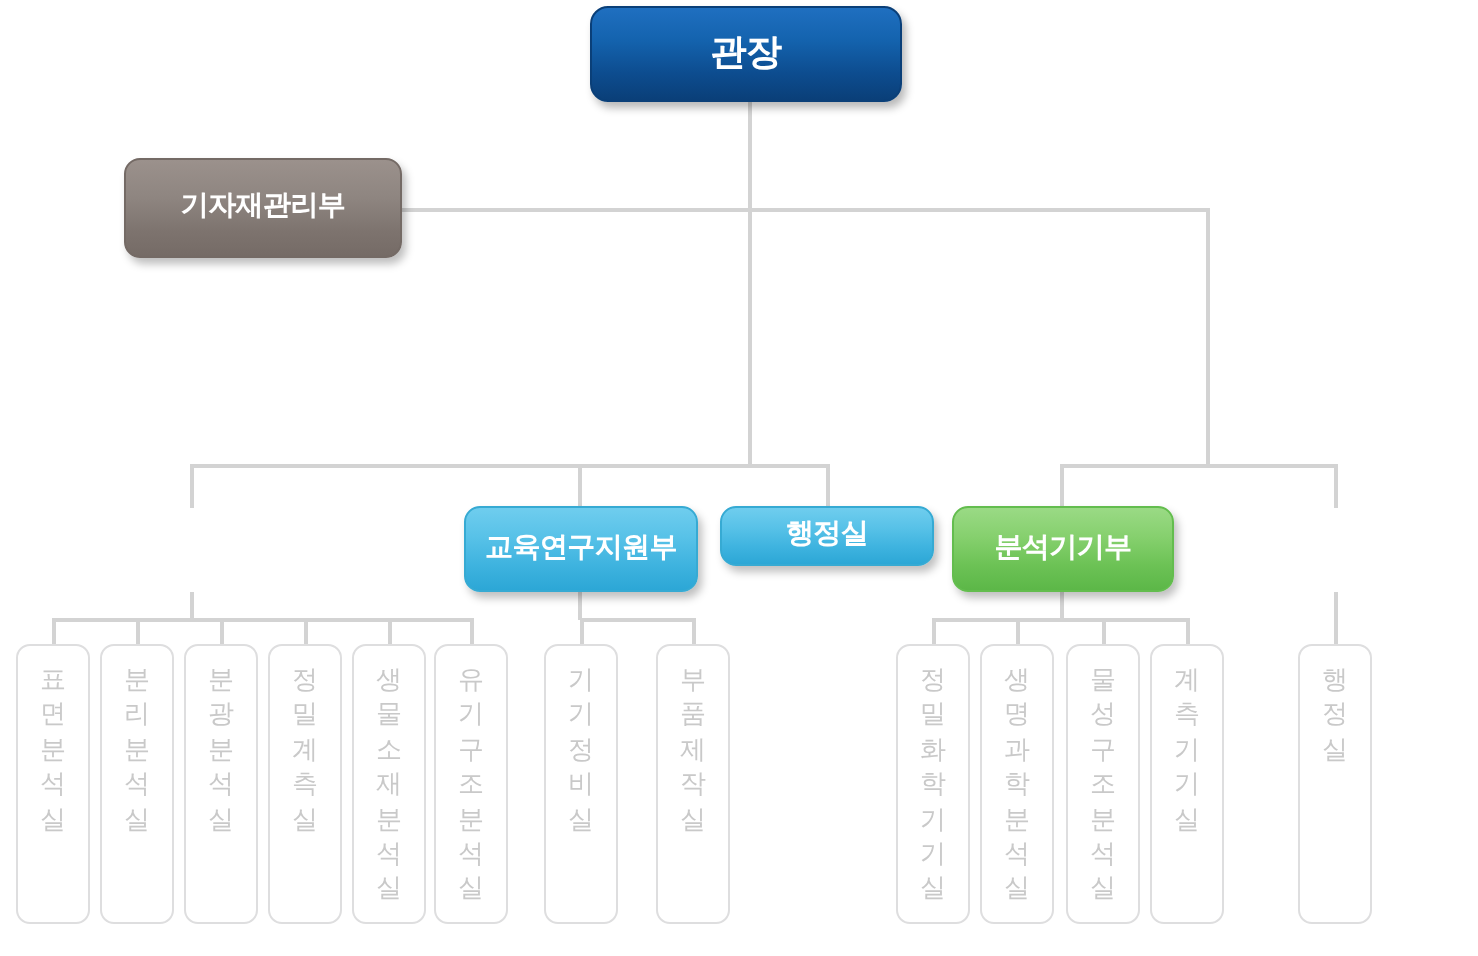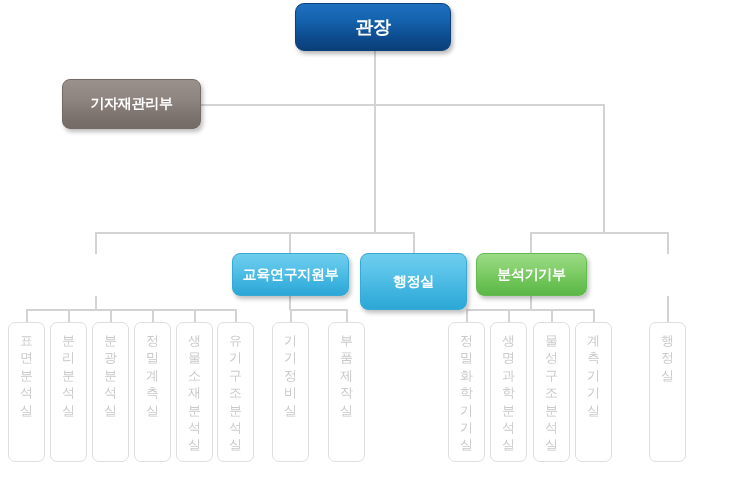--- a/index.html
+++ b/index.html
@@ -115,21 +115,21 @@
   <div class="cl v" style="left:551px;top:309px;width:2px;height:14px;"></div>
   <div class="cl v" style="left:593px;top:309px;width:2px;height:14px;"></div>
 
   <div class="cl v" style="left:667px;top:296px;width:2px;height:27px;"></div>
 
   <div class="node node-root" style="left:295px;top:3px;width:156px;height:48px;">관장</div>
 
   <div class="node node-gray" style="left:62px;top:79px;width:139px;height:50px;">기자재관리부</div>
 
   <div class="node node-blue" style="left:232px;top:253px;width:117px;height:43px;">교육연구지원부</div>
-  <div class="node node-blue" style="left:360px;top:253px;width:107px;height:57px;">행정실</div>
+  <div class="node node-blue" style="left:360px;top:253px;width:107px;height:30px;">행정실</div>
   <div class="node node-green" style="left:476px;top:253px;width:111px;height:43px;">분석기기부</div>
 
   <div class="leaf" style="left:8px;top:322px;height:140px;">
     <span>
         <span style="display: block;">표</span>
         <span style="display: block;">면</span>
         <span style="display: block;">분</span>
         <span style="display: block;">석</span>
         <span style="display: block;">실</span>
       </span>

